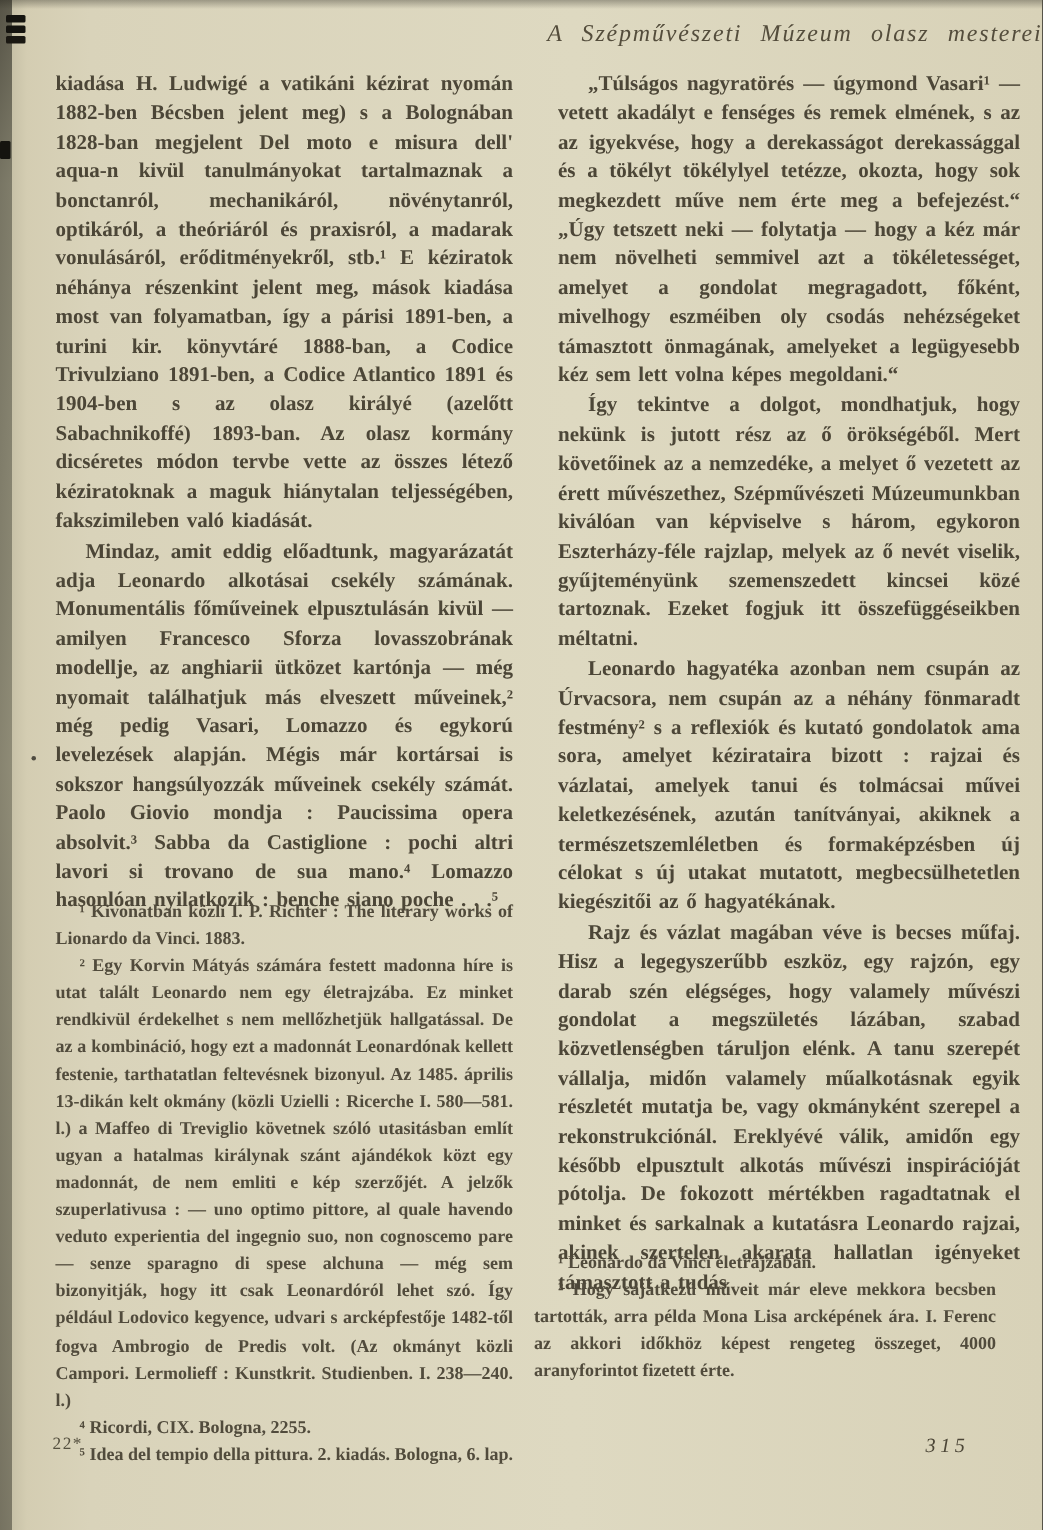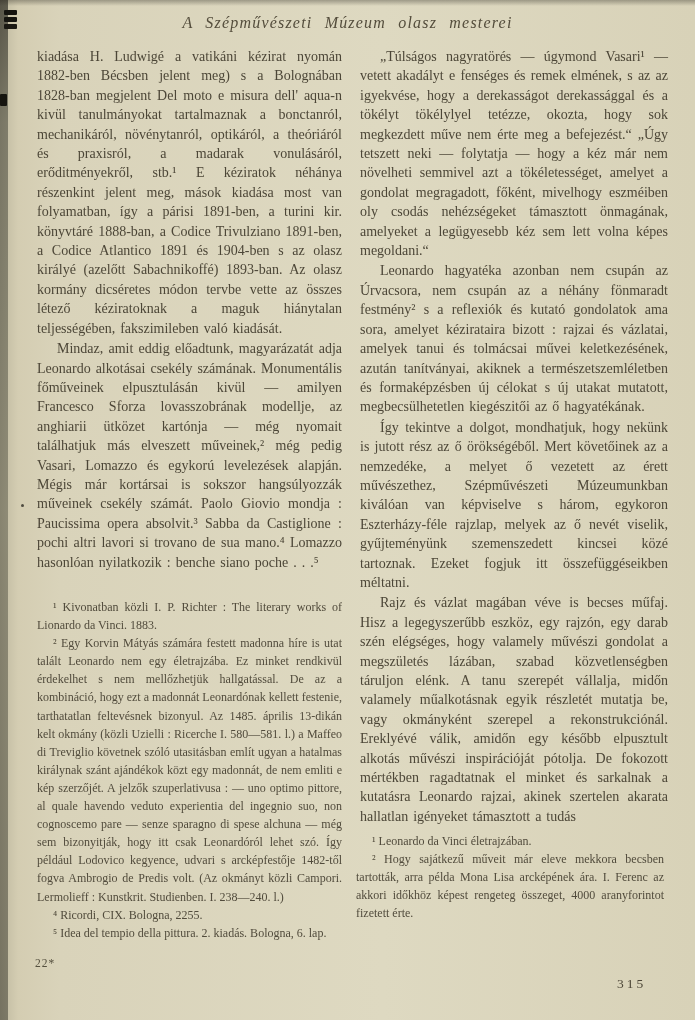--- a/index.html
+++ b/index.html
@@ -16,42 +16,42 @@
   .page::before{ 
     content:"";position:absolute;left:0;top:0;width:8px;height:100%;
     background:linear-gradient(180deg,#4a483c 0%,#72705f 12%,#84816d 50%,#6f6c5b 100%);
     opacity:.85;
   }
   .page::after{ 
     content:"";position:absolute;left:0;top:0;width:100%;height:6px;
     background:linear-gradient(180deg,rgba(40,38,30,.35),rgba(40,38,30,0));
   }
   .running-head{
-    position:absolute;top:14px;left:0;width:100%;text-align:center;
+    position:absolute;top:14px;left:0;width:100%;text-align:right;
     font-style:italic;font-size:16px;letter-spacing:1.2px;word-spacing:7px;
     color:#544d3c;
   }
   .col{position:absolute;text-align:justify;}
-  .col p{margin:0;text-indent:20px;}
+  .col p{margin:0;text-indent:20px;font-weight:bold;}
   .main-text{font-size:14px;line-height:19.4px;word-spacing:1.5px;}
   .main-text p.no-indent{text-indent:0;}
   .main-text p + p{margin-top:1px;}
   .footnotes{font-size:12px;line-height:18.1px;color:#514b3c;}
   .footnotes p{text-indent:16px;margin:0;}
   .left-main  {top:47px;  left:37px;  width:305px;}
   .left-notes {top:598px; left:37px;  width:305px;}
-  .right-main {top:47px;  left:360px; width:308px;}
+  .right-main {top:47px;  left:372px; width:308px;}
   .right-notes{top:832px; left:356px; width:308px;}
   .sig-mark{
     position:absolute;top:957px;left:35px;
     font-size:11.5px;color:#55503f;letter-spacing:1px;
   }
   .page-number{
-    position:absolute;top:976px;left:617px;
-    font-size:13.5px;letter-spacing:3px;color:#4c4637;
+    position:absolute;top:956px;left:617px;
+    font-size:13.5px;letter-spacing:3px;color:#4c4637;font-style:italic;
   }
   
   .artifact{position:absolute;background:#15140f;border-radius:1px;}
   .artifact.a1{left:4px;top:10px;width:13px;height:5px;box-shadow:0 7px 0 #15140f,0 14px 0 #1a1812;}
   .artifact.a2{left:0;top:94px;width:7px;height:12px;}
   .artifact.a3{left:21px;top:504px;width:3px;height:3px;border-radius:50%;opacity:.7;}
 </style>
 </head>
 <body>
 
@@ -70,22 +70,22 @@
 
   <div class="col footnotes left-notes">
     <p>¹ Kivonatban közli I. P. Richter : The literary works of Lionardo da Vinci. 1883.</p>
     <p>² Egy Korvin Mátyás számára festett madonna híre is utat talált Leonardo nem egy életrajzába. Ez minket rendkivül érdekelhet s nem mellőzhetjük hallgatással. De az a kombináció, hogy ezt a madonnát Leonardónak kellett festenie, tarthatatlan feltevésnek bizonyul. Az 1485. április 13-dikán kelt okmány (közli Uzielli : Ricerche I. 580—581. l.) a Maffeo di Treviglio követnek szóló utasitásban említ ugyan a hatalmas királynak szánt ajándékok közt egy madonnát, de nem emliti e kép szerzőjét. A jelzők szuperlativusa : — uno optimo pittore, al quale havendo veduto experientia del ingegnio suo, non cognoscemo pare — senze sparagno di spese alchuna — még sem bizonyitják, hogy itt csak Leonardóról lehet szó. Így például Lodovico kegyence, udvari s arcképfestője 1482-től fogva Ambrogio de Predis volt. (Az okmányt közli Campori. Lermolieff : Kunstkrit. Studienben. I. 238—240. l.)</p>
     <p>⁴ Ricordi, CIX. Bologna, 2255.</p>
     <p>⁵ Idea del tempio della pittura. 2. kiadás. Bologna, 6. lap.</p>
   </div>
 
   <div class="col main-text right-main">
     <p>„Túlságos nagyratörés — úgymond Vasari¹ — vetett akadályt e fenséges és remek elmének, s az az igyekvése, hogy a derekasságot derekassággal és a tökélyt tökélylyel tetézze, okozta, hogy sok megkezdett műve nem érte meg a befejezést.“ „Úgy tetszett neki — folytatja — hogy a kéz már nem növelheti semmivel azt a tökéletességet, amelyet a gondolat megragadott, főként, mivelhogy eszméiben oly csodás nehézségeket támasztott önmagának, amelyeket a legügyesebb kéz sem lett volna képes megoldani.“</p>
+    <p>Így tekintve a dolgot, mondhatjuk, hogy nekünk is jutott rész az ő örökségéből. Mert követőinek az a nemzedéke, a melyet ő vezetett az érett művészethez, Szépművészeti Múzeumunkban kiválóan van képviselve s három, egykoron Eszterházy-féle rajzlap, melyek az ő nevét viselik, gyűjteményünk szemenszedett kincsei közé tartoznak. Ezeket fogjuk itt összefüggéseikben méltatni.</p>
     <p>Leonardo hagyatéka azonban nem csupán az Úrvacsora, nem csupán az a néhány fönmaradt festmény² s a reflexiók és kutató gondolatok ama sora, amelyet kézirataira bizott : rajzai és vázlatai, amelyek tanui és tolmácsai művei keletkezésének, azután tanítványai, akiknek a természetszemléletben és formaképzésben új célokat s új utakat mutatott, megbecsülhetetlen kiegészitői az ő hagyatékának.</p>
-    <p>Így tekintve a dolgot, mondhatjuk, hogy nekünk is jutott rész az ő örökségéből. Mert követőinek az a nemzedéke, a melyet ő vezetett az érett művészethez, Szépművészeti Múzeumunkban kiválóan van képviselve s három, egykoron Eszterházy-féle rajzlap, melyek az ő nevét viselik, gyűjteményünk szemenszedett kincsei közé tartoznak. Ezeket fogjuk itt összefüggéseikben méltatni.</p>
     <p>Rajz és vázlat magában véve is becses műfaj. Hisz a legegyszerűbb eszköz, egy rajzón, egy darab szén elégséges, hogy valamely művészi gondolat a megszületés lázában, szabad közvetlenségben táruljon elénk. A tanu szerepét vállalja, midőn valamely műalkotásnak egyik részletét mutatja be, vagy okmányként szerepel a rekonstrukciónál. Ereklyévé válik, amidőn egy később elpusztult alkotás művészi inspirációját pótolja. De fokozott mértékben ragadtatnak el minket és sarkalnak a kutatásra Leonardo rajzai, akinek szertelen akarata hallatlan igényeket támasztott a tudás</p>
   </div>
 
   <div class="col footnotes right-notes">
     <p>¹ Leonardo da Vinci életrajzában.</p>
     <p>² Hogy sajátkezű műveit már eleve mekkora becsben tartották, arra példa Mona Lisa arcképének ára. I. Ferenc az akkori időkhöz képest rengeteg összeget, 4000 aranyforintot fizetett érte.</p>
   </div>
 
   <div class="sig-mark">22*</div>
 

